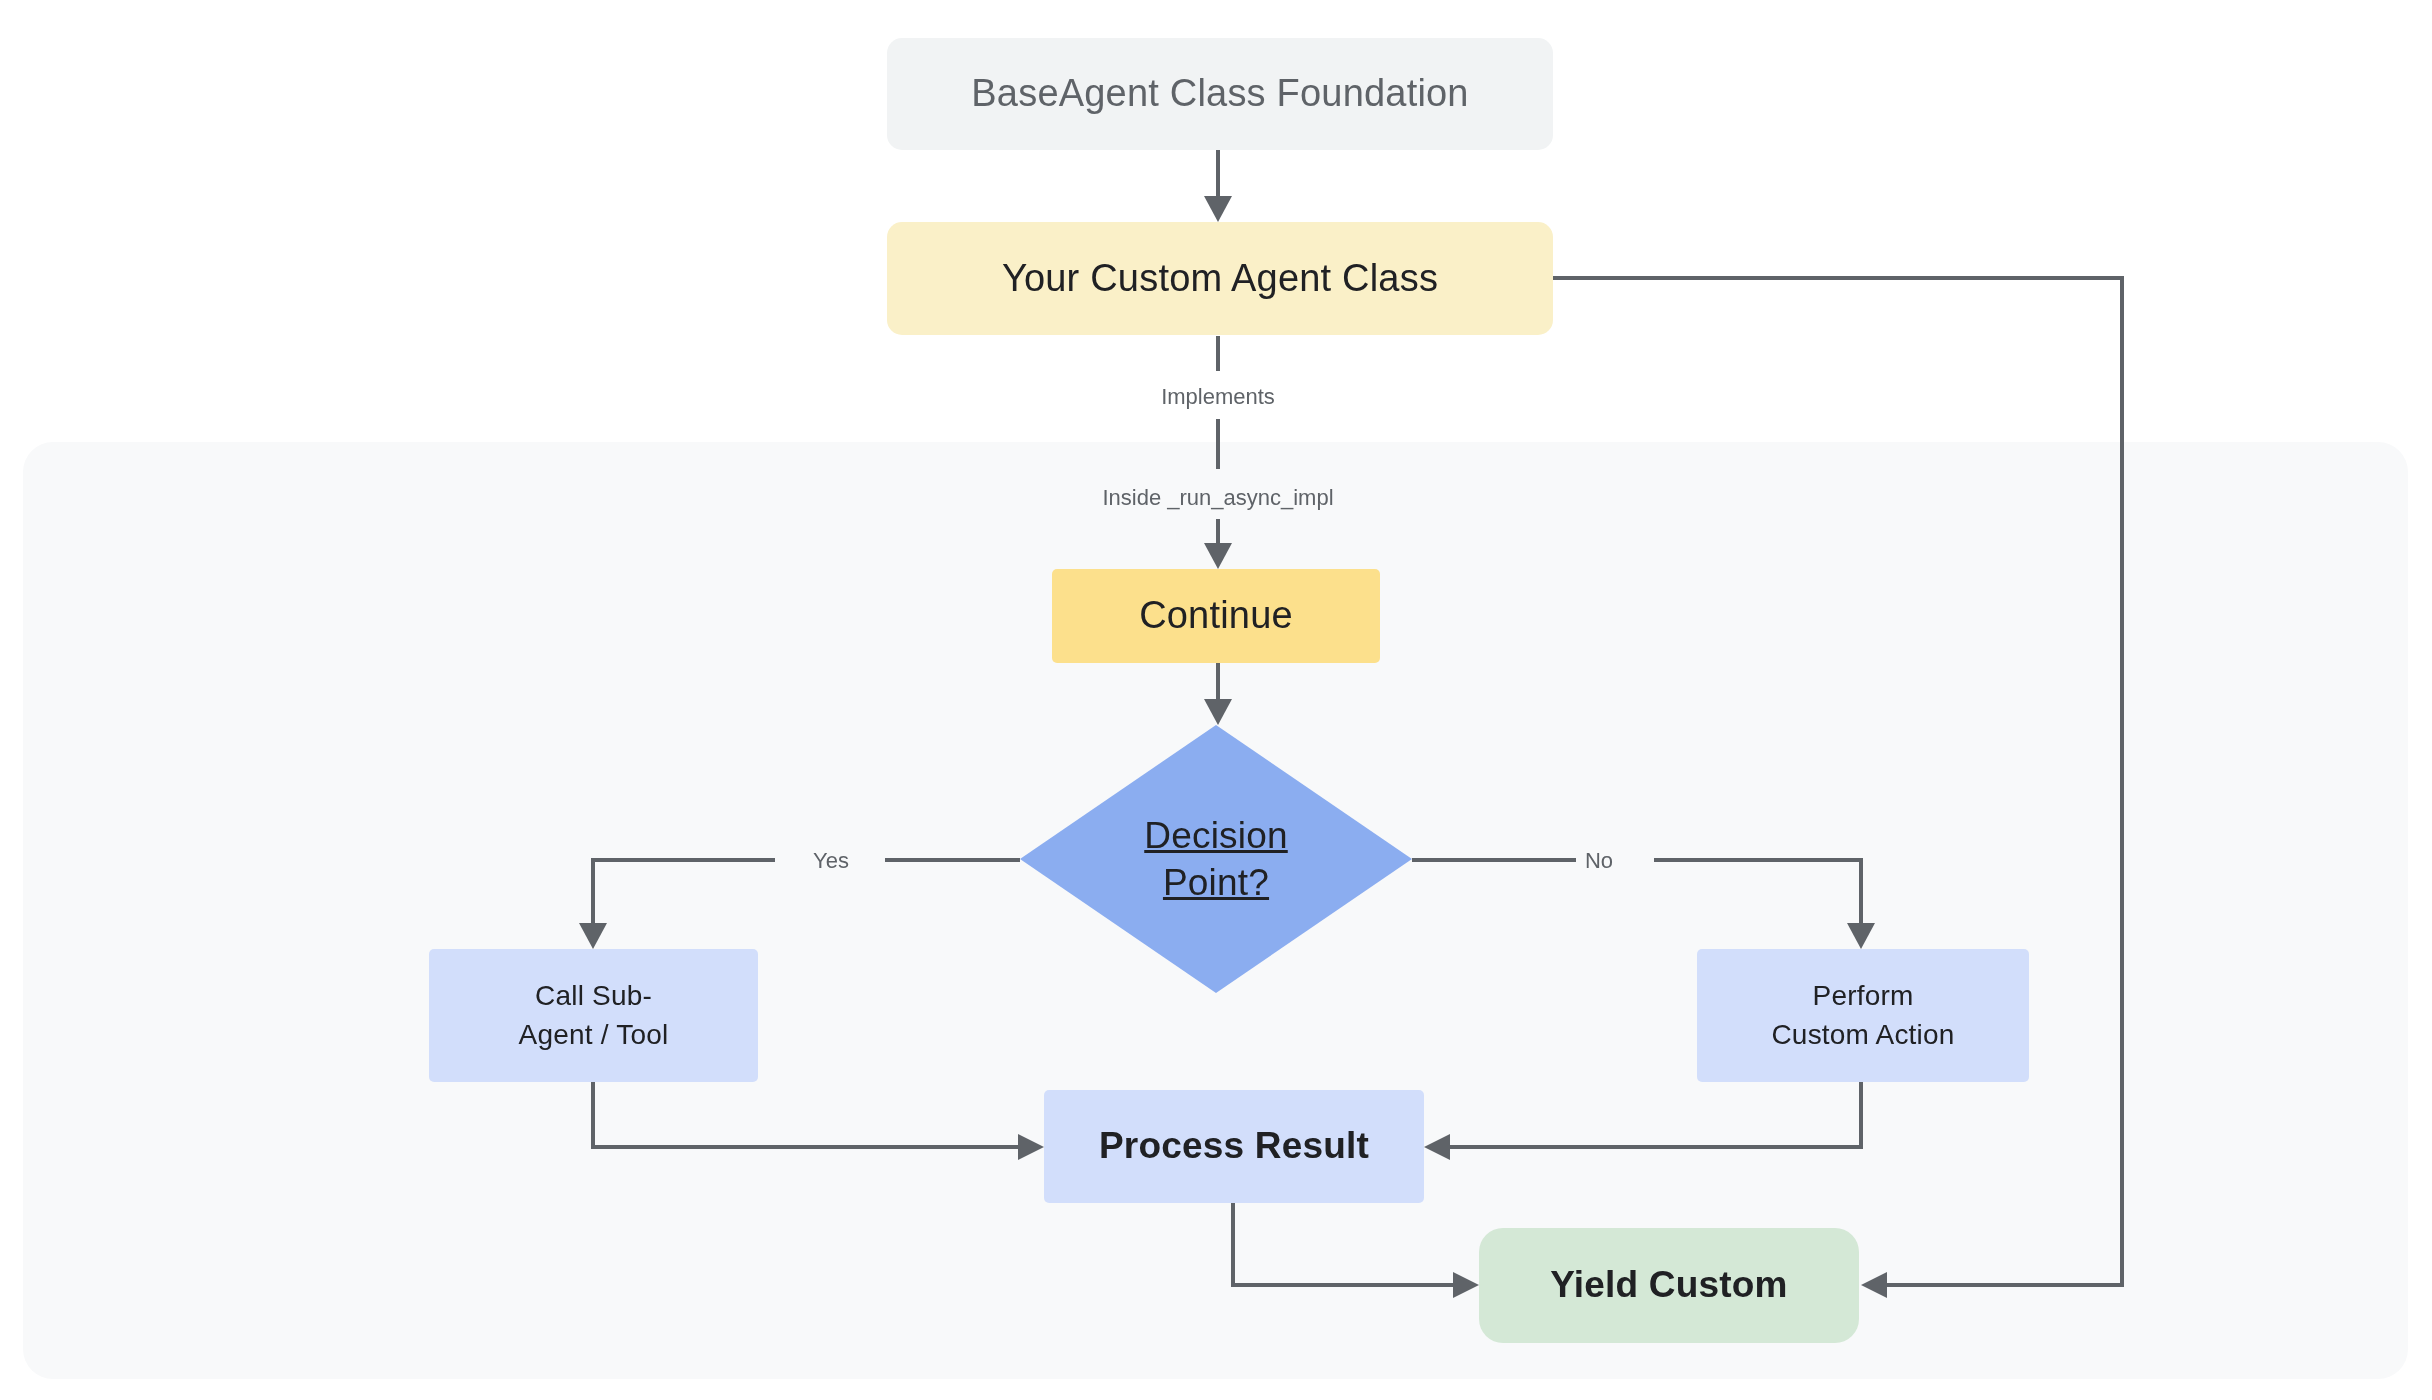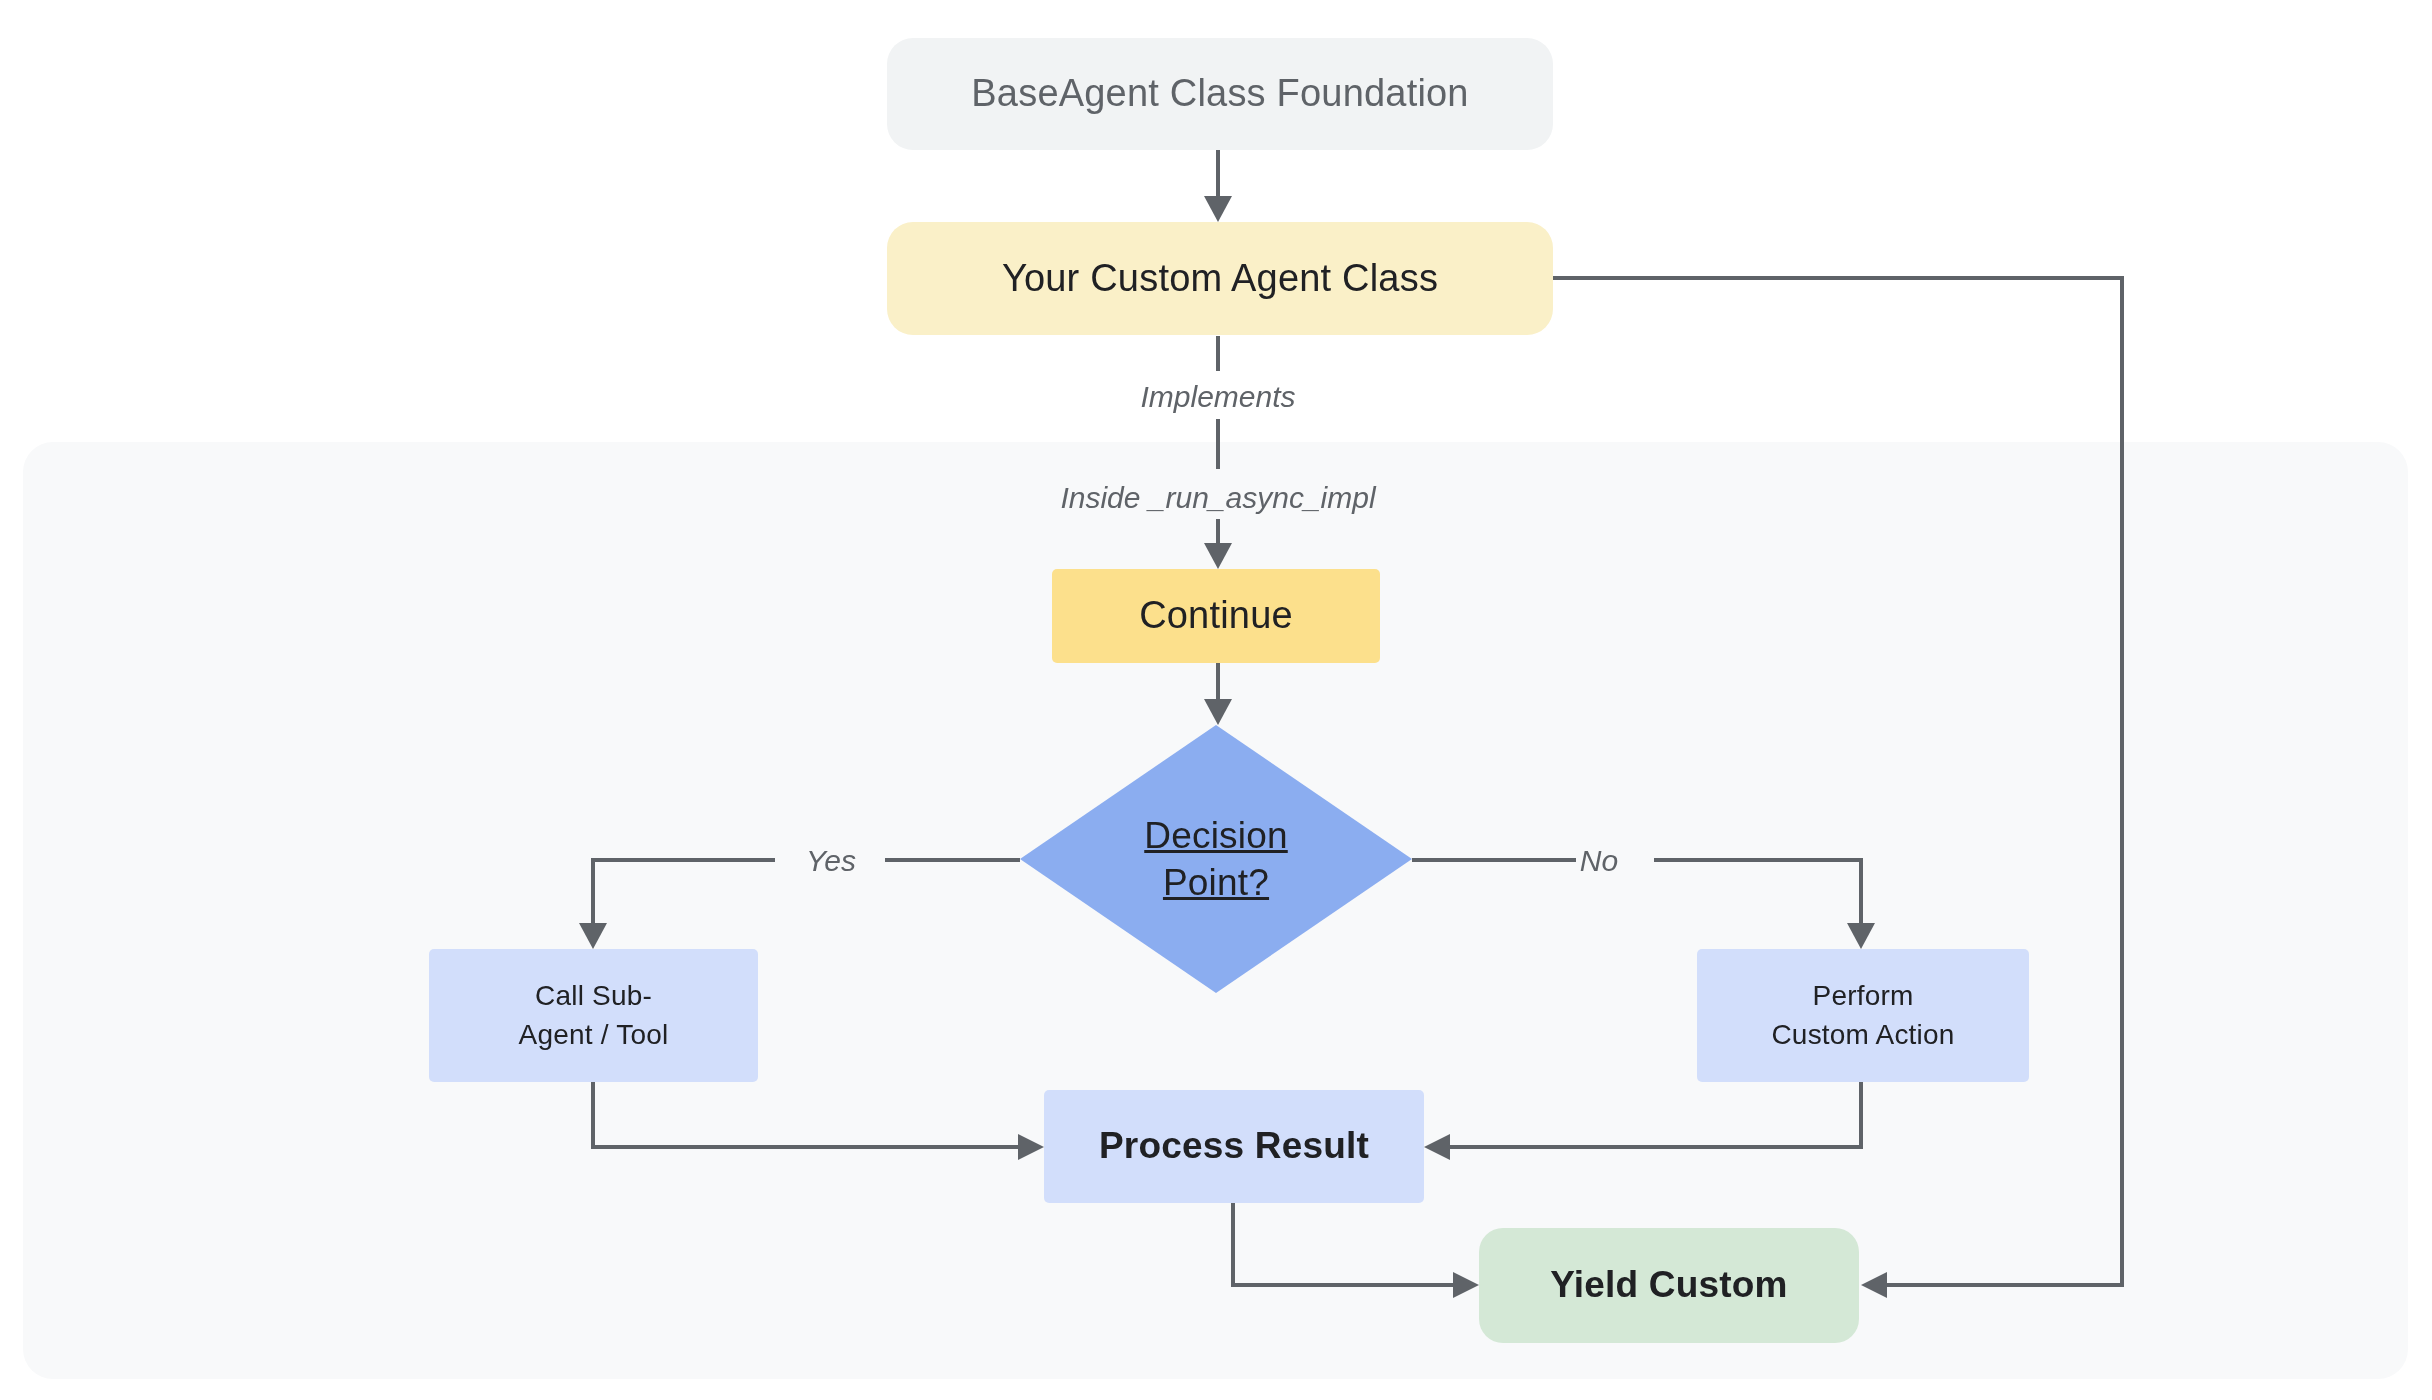--- a/index.html
+++ b/index.html
@@ -9,31 +9,31 @@
   }
   .panel{
     position:absolute;left:23px;top:442px;width:2385px;height:937px;
     background:var(--panel-bg);border-radius:30px;
   }
   .node{
     position:absolute;display:flex;align-items:center;justify-content:center;
     text-align:center;white-space:pre-line;color:var(--text-dark);
     font-size:38px;letter-spacing:0.2px;line-height:1.3;
   }
-  .r26{border-radius:26px}.r22{border-radius:5px}.r24{border-radius:24px}
+  .r26{border-radius:15px}.r22{border-radius:5px}.r24{border-radius:24px}
   .gray-text{color:var(--text-gray);}
   .bold{font-weight:700;font-size:37px;}
   .two-line{font-size:28px;line-height:1.38;}
   .diamond{
     clip-path:polygon(50% 0,100% 50%,50% 100%,0 50%);
     font-size:37px;line-height:1.28;text-decoration:underline;
   }
   .lbl{
     position:absolute;transform:translate(-50%,-50%);
-    color:var(--text-gray);font-size:30px;white-space:nowrap;font-style:italic;
+    color:var(--text-gray);font-size:22px;white-space:nowrap;
   }
   .hl,.vl{position:absolute;background:var(--line);}
   .hl{height:4px}
   .vl{width:4px}
   .ah{position:absolute;width:0;height:0;}
   .ah-d{border-left:14px solid transparent;border-right:14px solid transparent;border-top:26px solid var(--line);}
   .ah-l{border-top:13px solid transparent;border-bottom:13px solid transparent;border-right:26px solid var(--line);}
   .ah-r{border-top:13px solid transparent;border-bottom:13px solid transparent;border-left:26px solid var(--line);}
 </style>
 </head>

